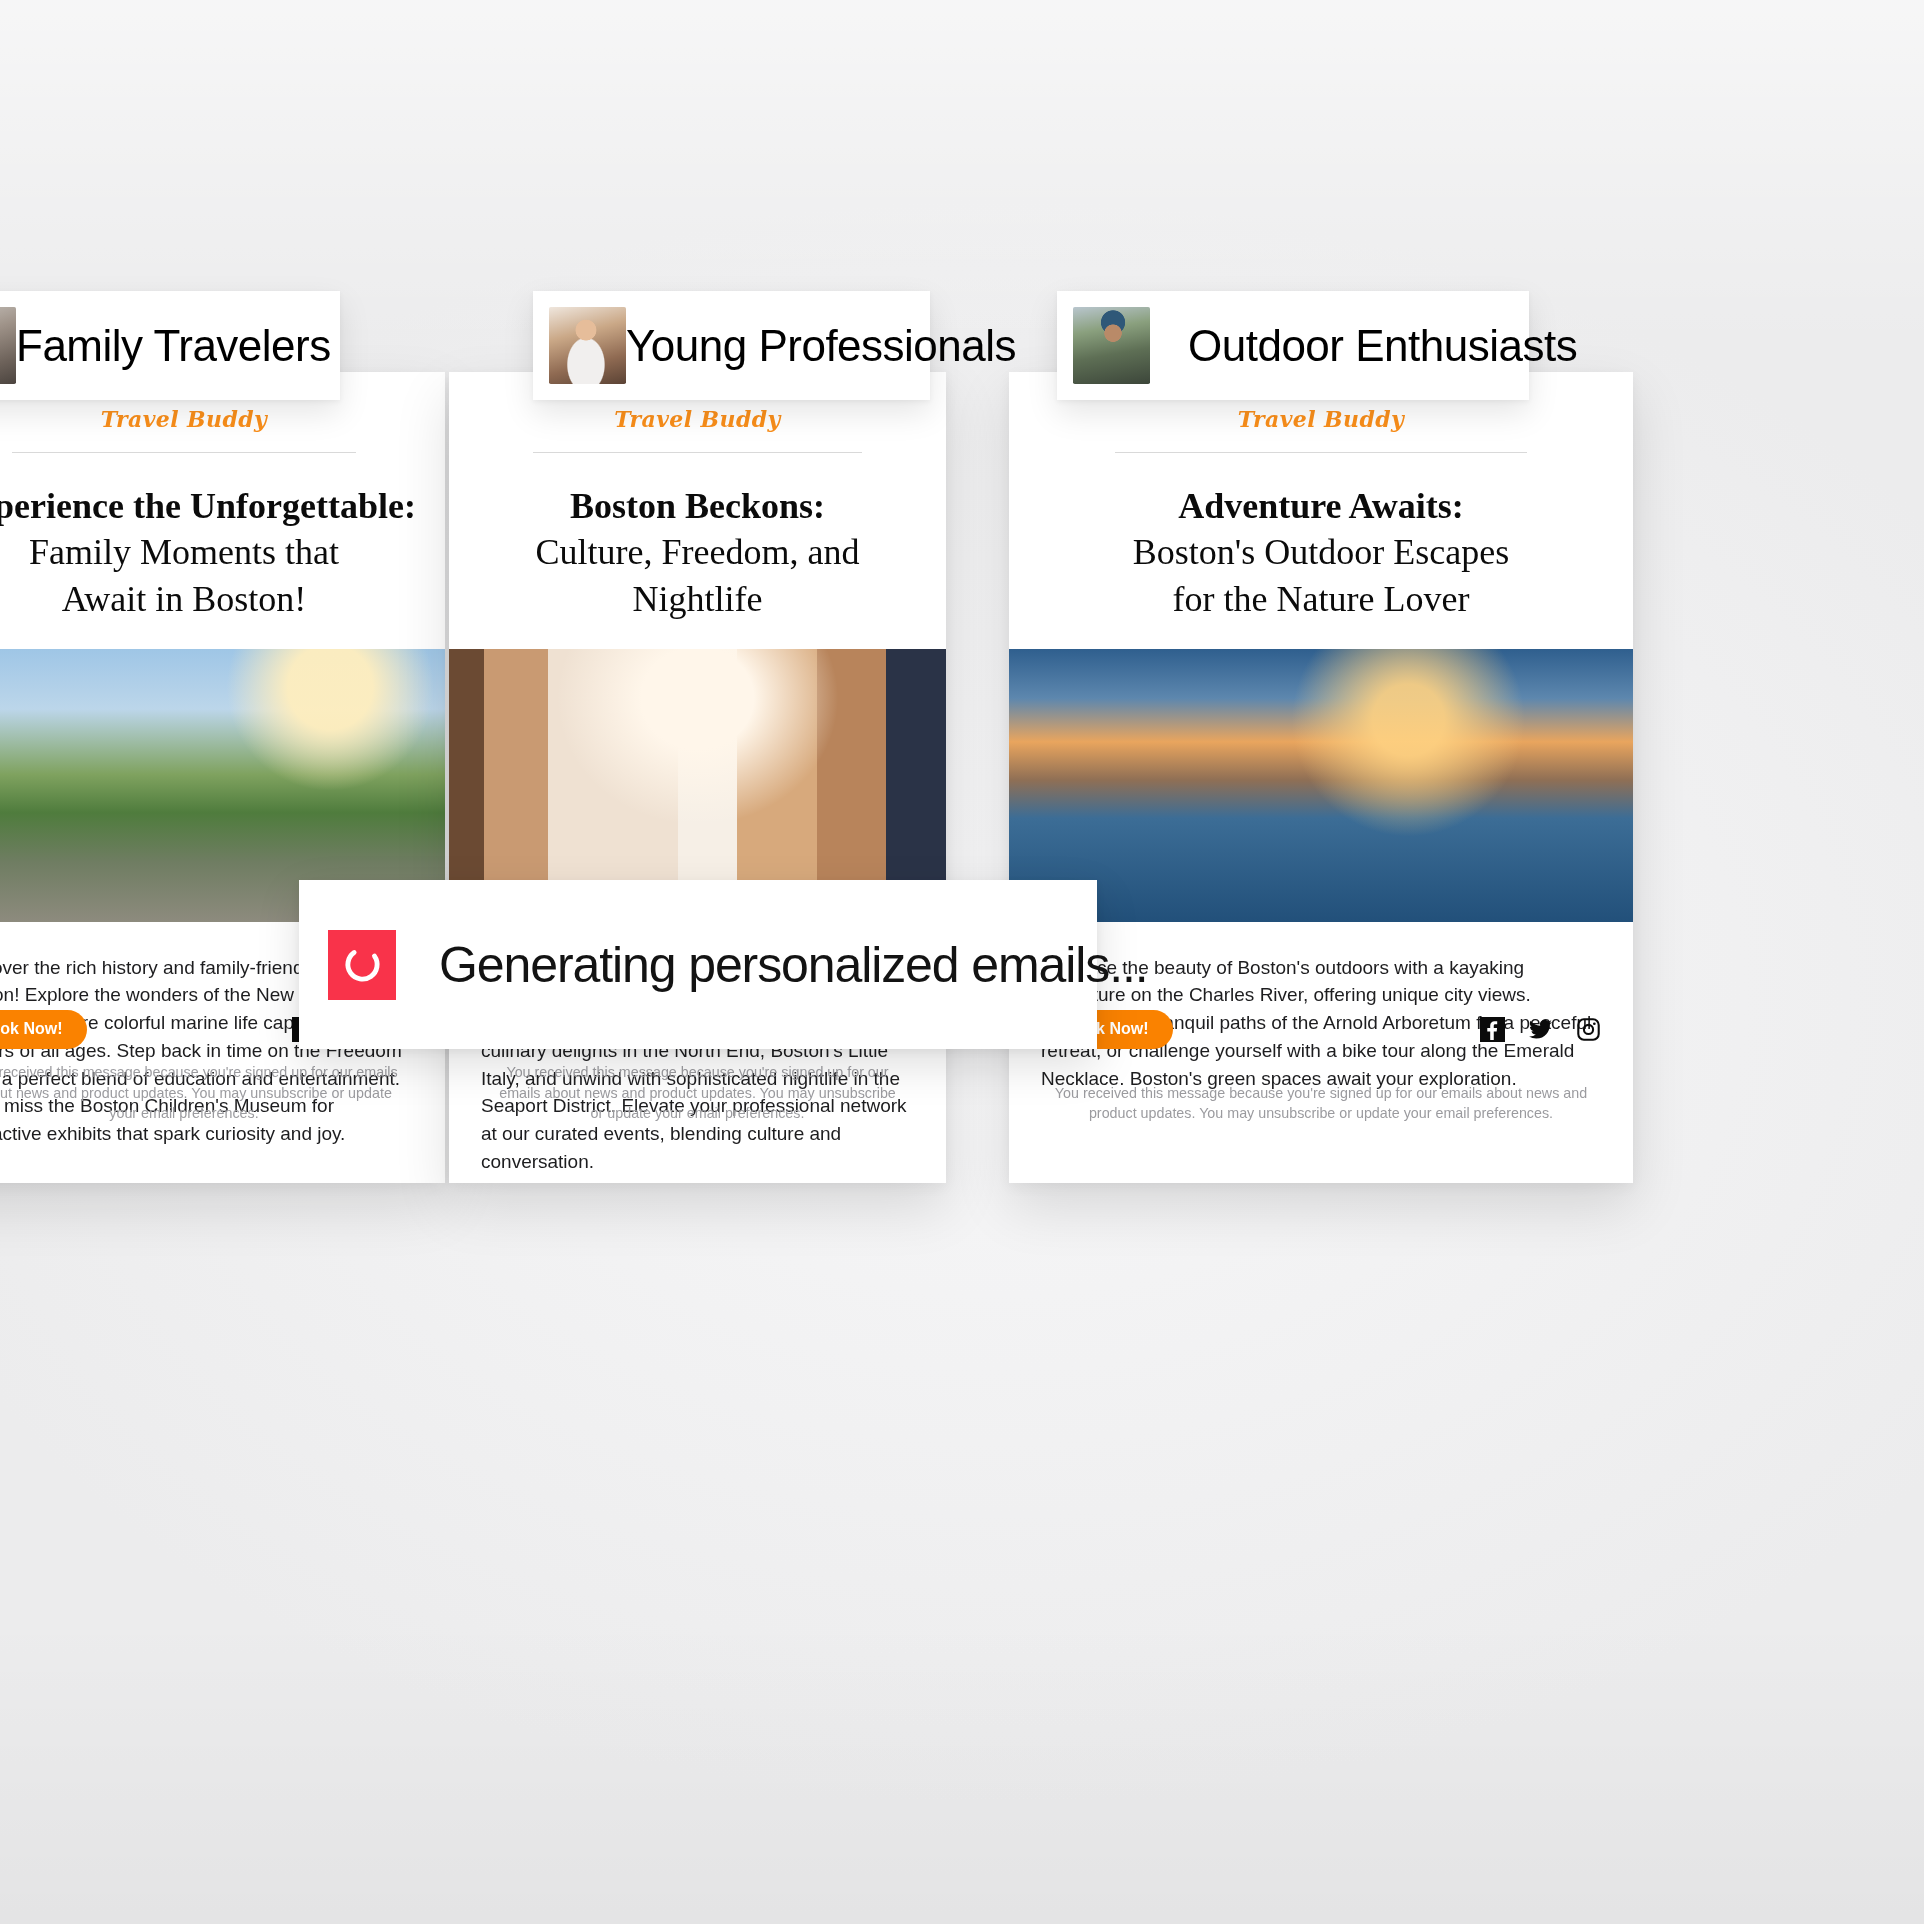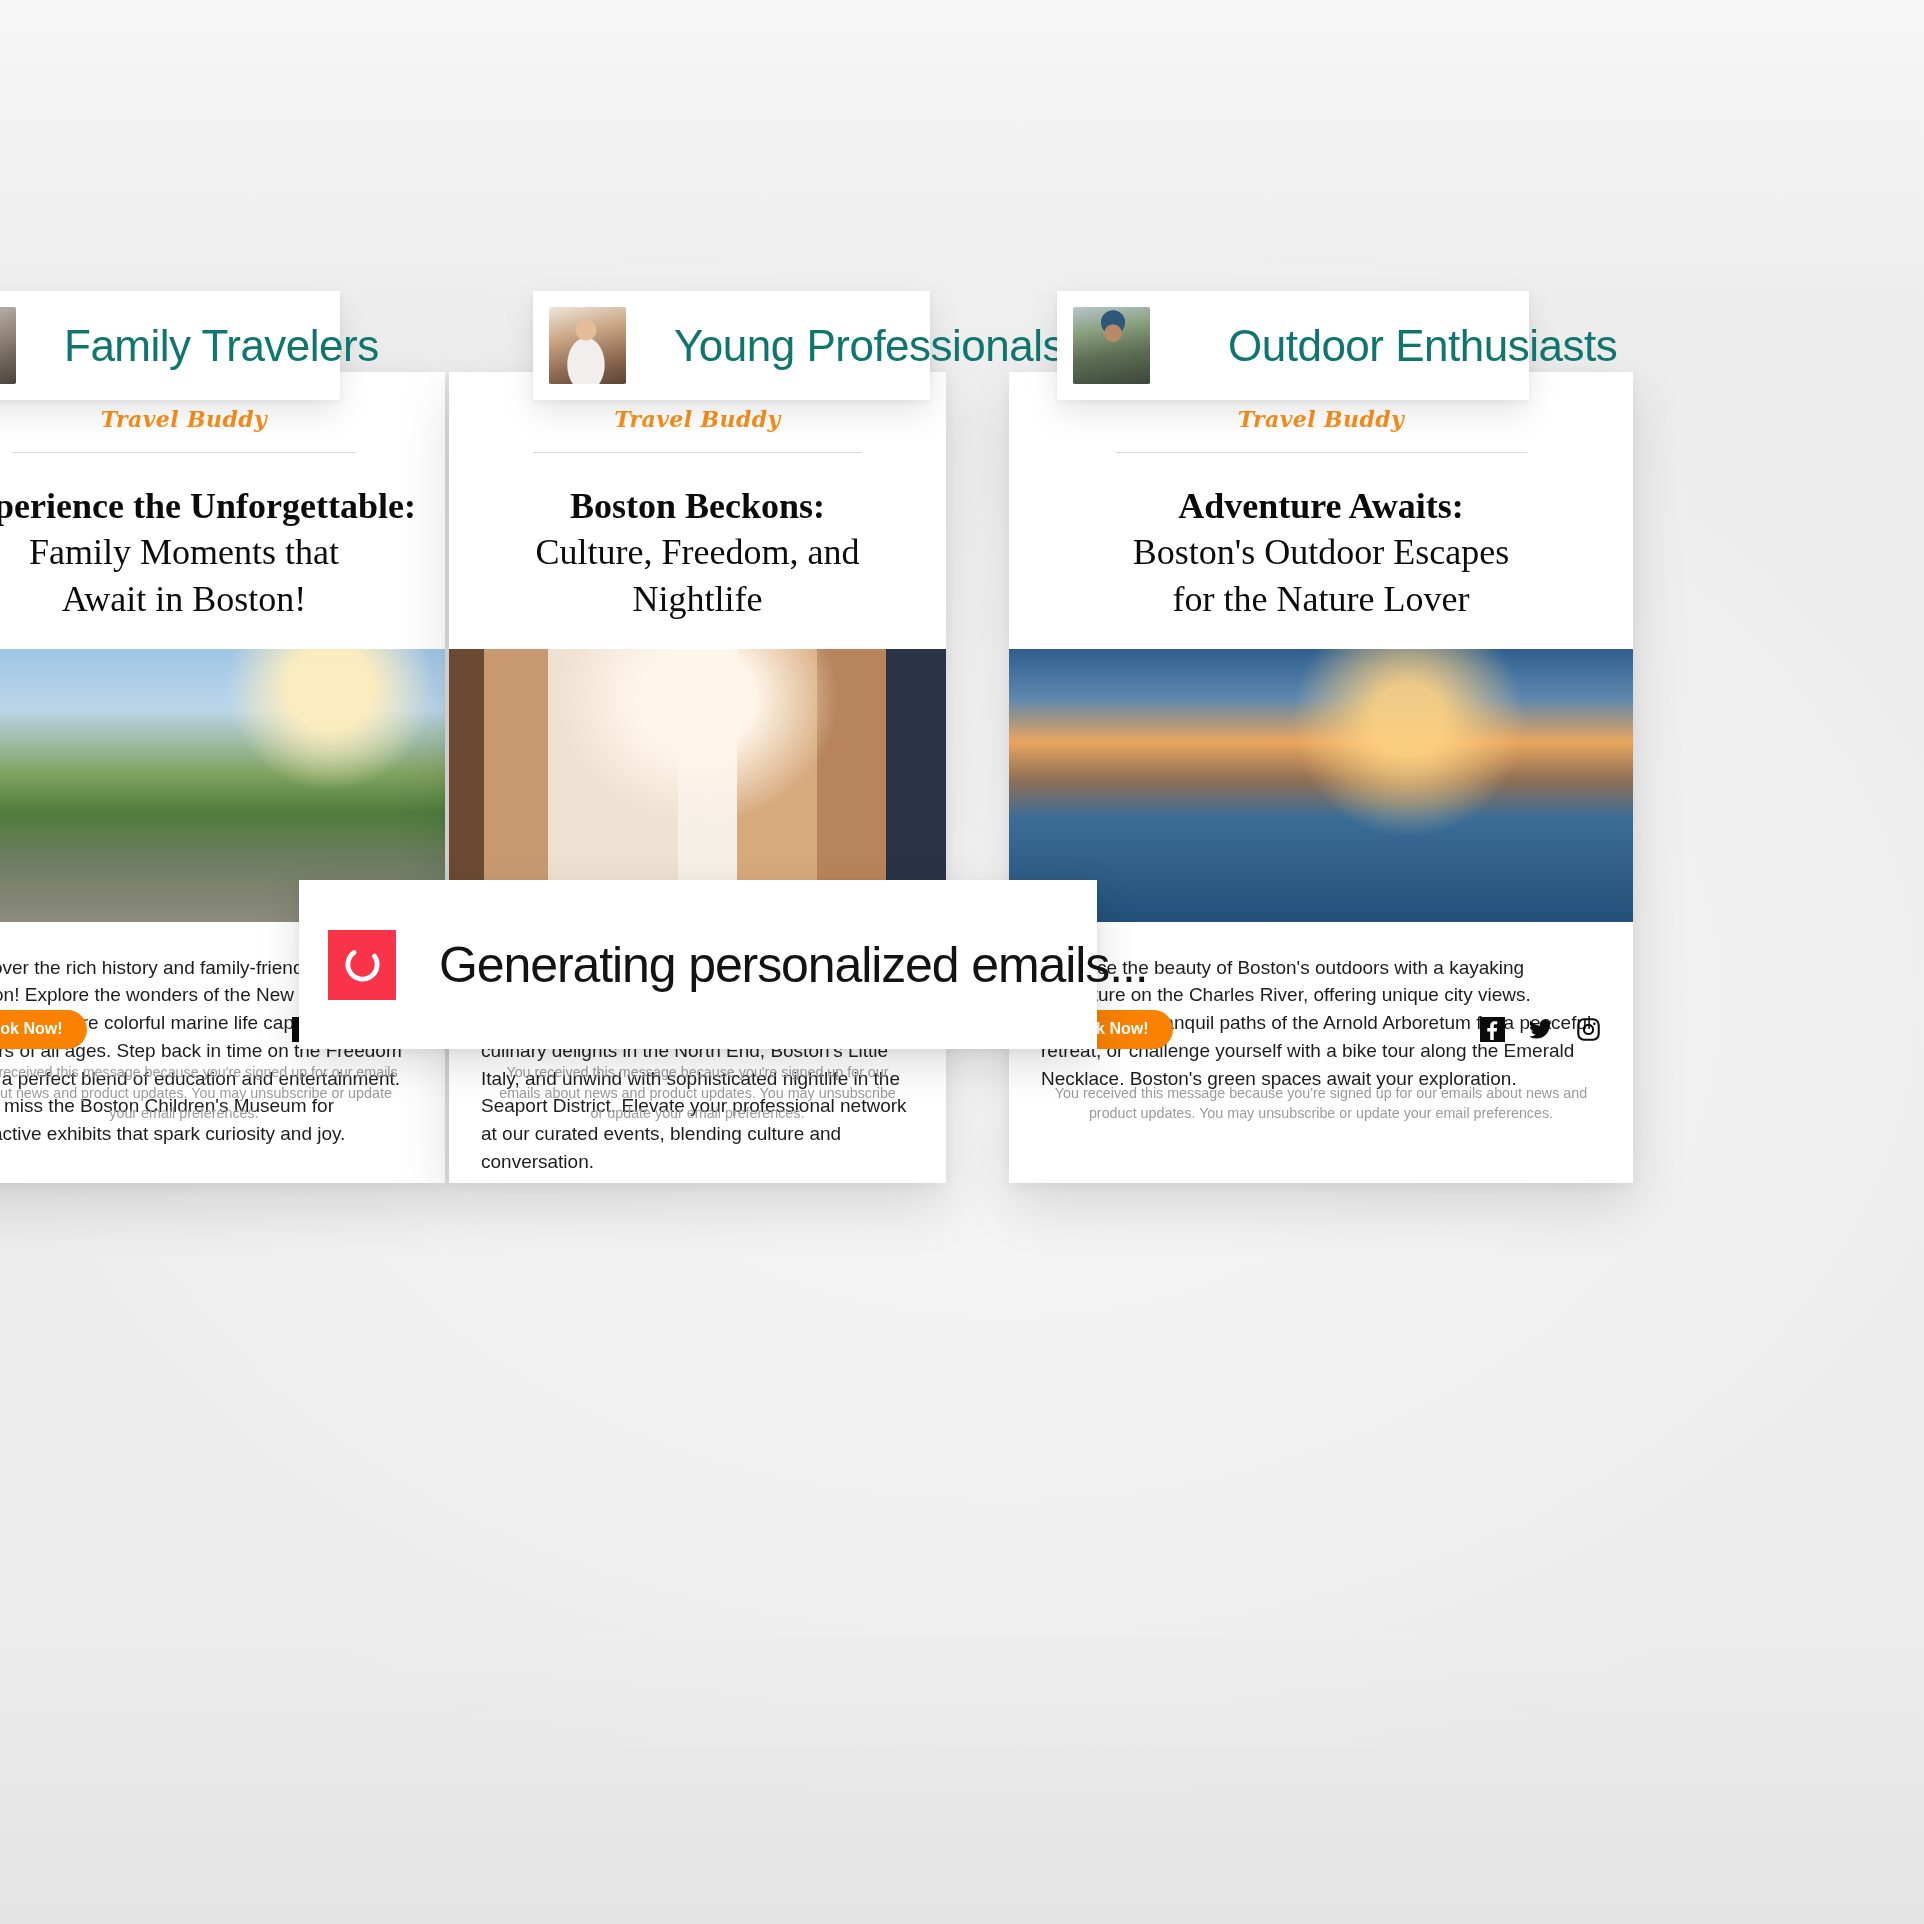--- a/index.html
+++ b/index.html
@@ -44,29 +44,28 @@
     flex:0 0 auto;
     background-size:cover;
     background-position:center;
     border-radius:1.8px;
   }
   .persona-card .persona-title{
     flex:1 1 auto;
     text-align:center;
     font-size:44px;
     letter-spacing:-0.5px;
-    color:#0f766e;
+    color:#000000;
     white-space:nowrap;
     padding-right:27px;
-    padding-left:48px;
   }
 
   #persona-1{ left:-77px; width:417px; }
   #persona-2{ left:501px; width:397px;margin-left:32px; }
-  #persona-3{ left:1057px; width:472px; }
+  #persona-3{ left:1057px; width:472px;gap:8px; }
   #persona-3 .persona-title{ padding-right:0; margin-left:30px; text-align:left; }
 
   
   .av-family{
     background-image:
       radial-gradient(circle at 30% 34%, #c99a7c 0 12%, rgba(201,154,124,0) 13%),
       radial-gradient(circle at 62% 60%, #b8846a 0 14%, rgba(184,132,106,0) 15%),
       linear-gradient(160deg,#cfcbc6 0%,#9e9288 40%,#6d625a 75%,#4b443f 100%);
   }
   .av-young{

